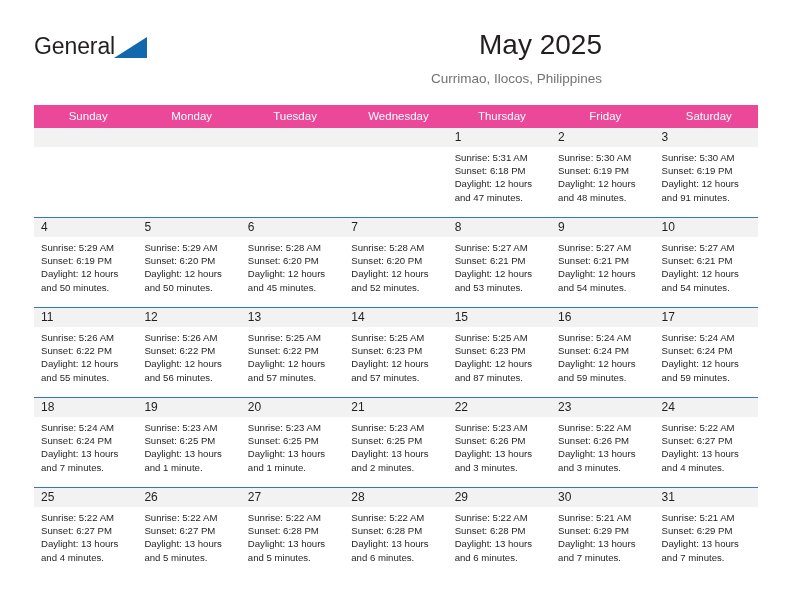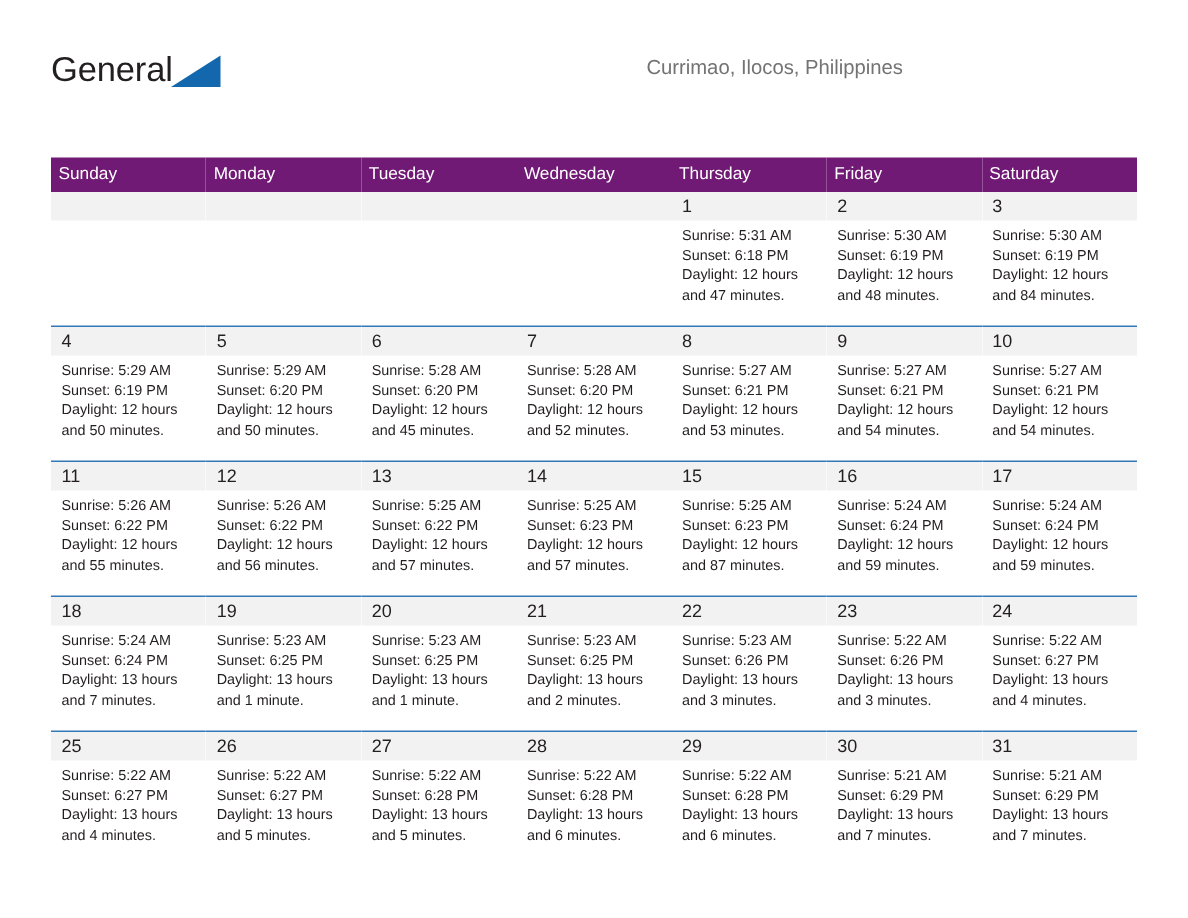--- a/index.html
+++ b/index.html
@@ -91,25 +91,25 @@
     width: 724px;
   }
   table.cal {
     border-collapse: collapse;
     table-layout: fixed;
     width: 724px;
   }
   table.cal col { width: 103.43px; }
 
   thead th {
-    background: #701a75;
+    background: #ec4899;
     color: #ffffff;
     font-size: 11.5px;
     font-weight: normal;
-    text-align: left;
+    text-align: center;
     padding: 5px 0 5px 5px;
     height: 11px;
     line-height: 13px;
     border: none;
   }
 
   tbody td {
     vertical-align: top;
     padding: 0;
     border: none;
@@ -144,20 +144,21 @@
 <div class="page">
 
   <div class="header">
 
     <div class="logo">
       <span class="logo-general">General</span>
       <span class="logo-tri"></span>
     </div>
 
     <div class="title-block">
+      <div class="cal-title">May 2025</div>
       <div class="cal-subtitle">Currimao, Ilocos, Philippines</div>
     </div>
 
   </div>
 
   <div class="cal-wrap">
     <table class="cal">
       <colgroup>
         <col>
           <col>
@@ -209,21 +210,21 @@
                 <div>Daylight: 12 hours</div>
                 <div>and 48 minutes.</div>
               </div>
             </td>
             <td>
               <div class="daynum-band">3</div>
               <div class="cell-body">
                 <div>Sunrise: 5:30 AM</div>
                 <div>Sunset: 6:19 PM</div>
                 <div>Daylight: 12 hours</div>
-                <div>and 84 minutes.</div>
+                <div>and 91 minutes.</div>
               </div>
             </td>
           </tr>
           <tr>
             <td>
               <div class="daynum-band">4</div>
               <div class="cell-body">
                 <div>Sunrise: 5:29 AM</div>
                 <div>Sunset: 6:19 PM</div>
                 <div>Daylight: 12 hours</div>

